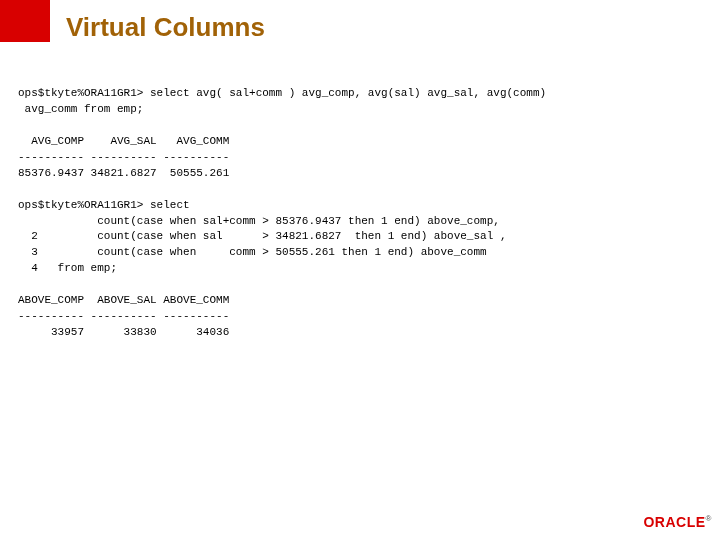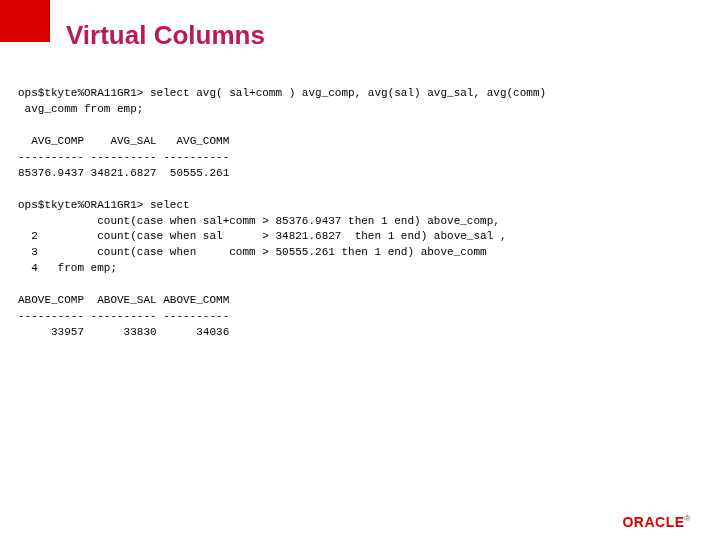--- a/index.html
+++ b/index.html
@@ -15,41 +15,41 @@
   .red-block {
     position: absolute;
     top: 0;
     left: 0;
     width: 50px;
     height: 42px;
     background: #d80000;
   }
   .title {
     position: absolute;
-    top: 20px;
+    top: 12px;
     left: 66px;
     font-size: 26px;
     font-weight: bold;
-    color: #be185d;
+    color: #a16207;
   }
   .content {
     position: absolute;
     top: 86px;
     left: 18px;
     right: 18px;
     font-family: "Courier New", Courier, monospace;
     font-size: 11px;
     line-height: 1.45;
     color: #000;
     white-space: pre;
   }
   .logo {
     position: absolute;
     bottom: 10px;
-    right: 29px;
+    right: 8px;
     font-family: Arial, Helvetica, sans-serif;
     font-size: 14px;
     font-weight: bold;
     color: #d80000;
     letter-spacing: 0.5px;
   }
   .logo .reg {
     font-size: 8px;
     vertical-align: top;
     font-weight: normal;

